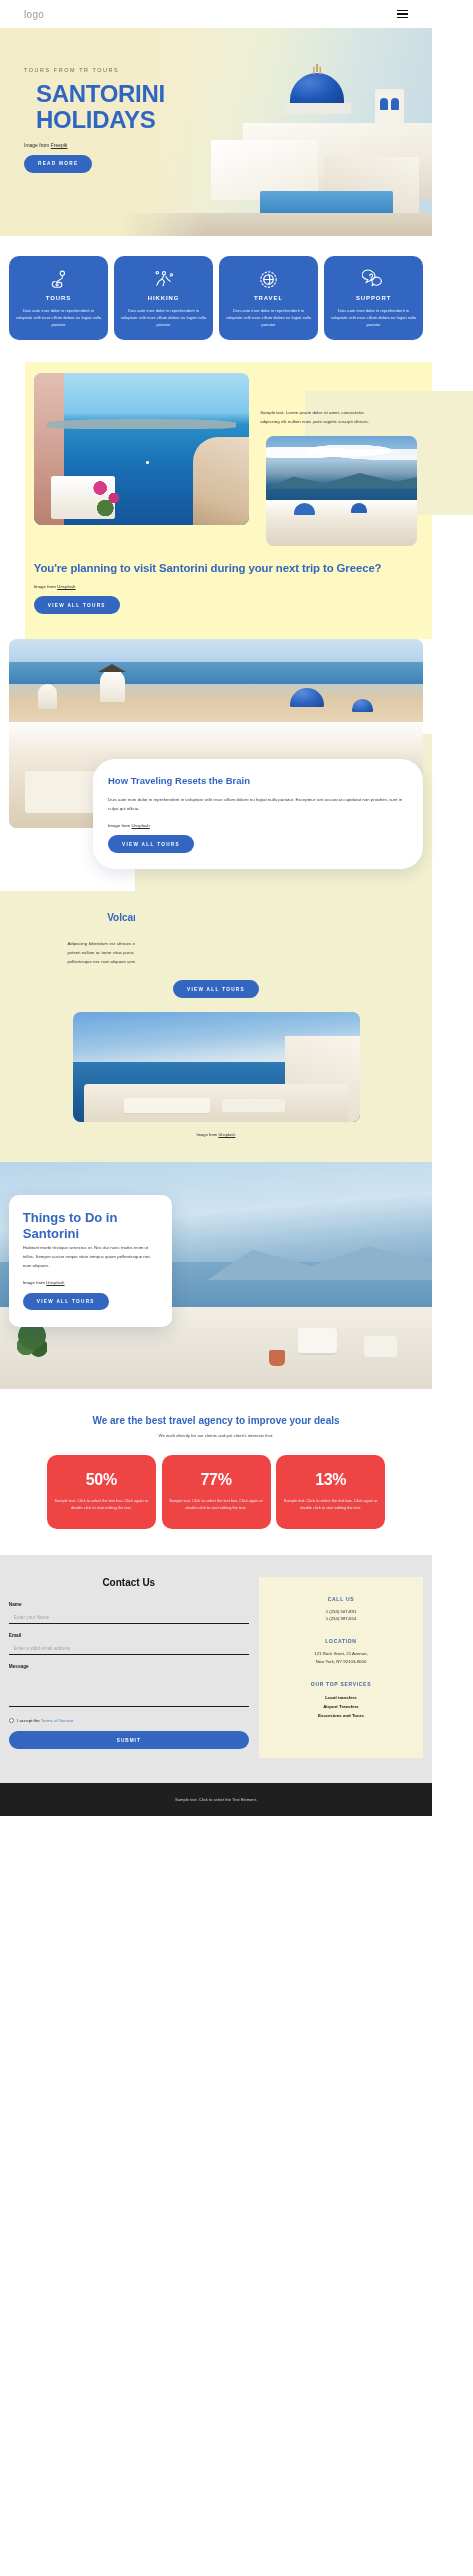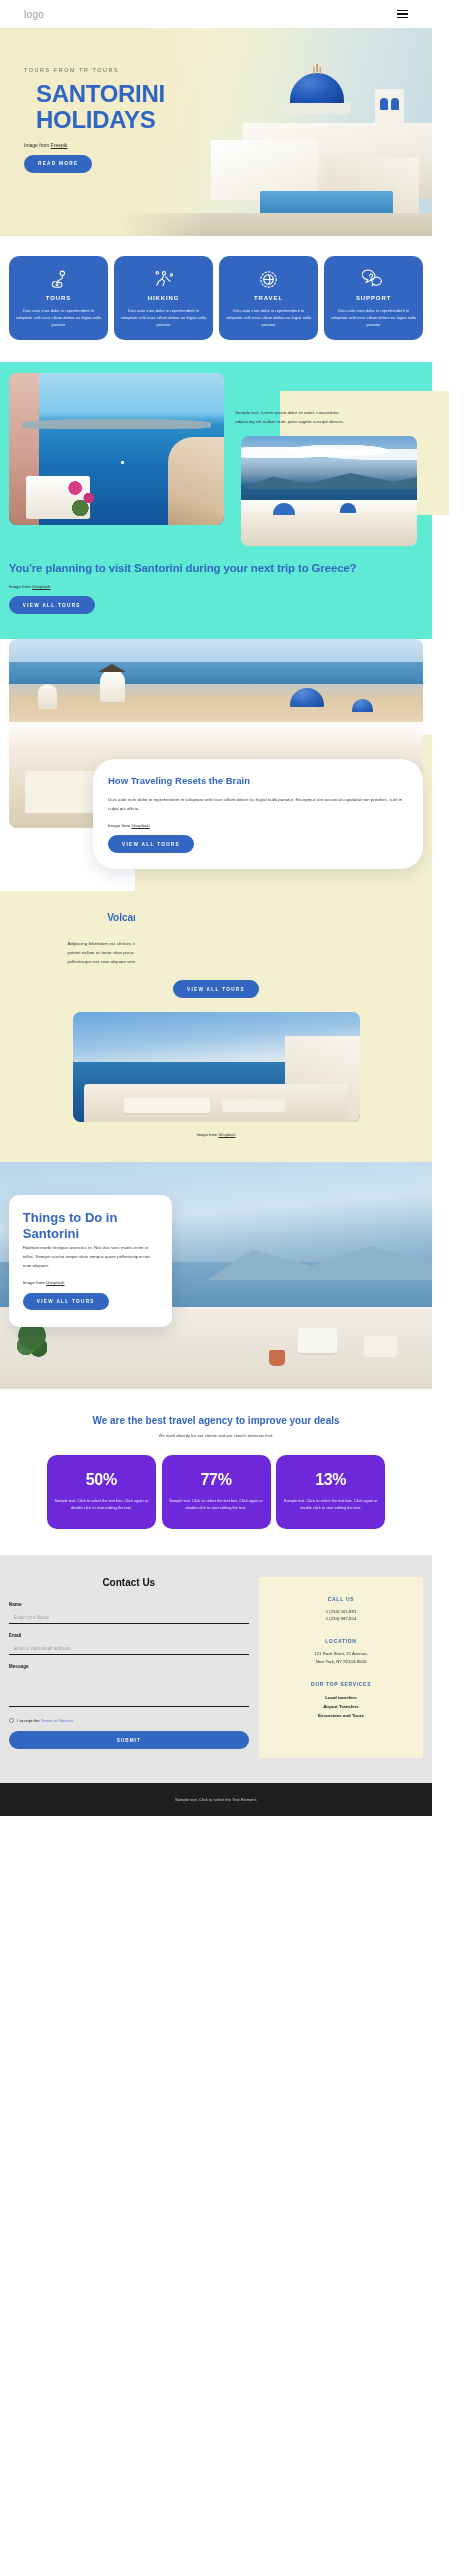--- a/index.html
+++ b/index.html
@@ -121,21 +121,21 @@
     flex: 1; background: #3266c0; border-radius: 10px;
     padding: 10.7px 5.7px 11.4px; text-align: center; color: #fff;
     max-width: 109px;
   }
   .ficon { height: 25px; display:flex; align-items:center; justify-content:center; margin-bottom:3.8px; }
   .ficon svg { width: 23px; height: 23px; }
   .ftitle { font-size: 6px; font-weight: 800; letter-spacing: 0.9px; margin-bottom: 5.7px; }
   .ftext { font-size: 4.1px; line-height: 1.75; color: #e7eefb; }
 
   
-  .sec-plan { background: #5eead4; position: relative; padding: 11.4px 0 25px; }
+  .sec-plan { background: #fef9c3; position: relative; padding: 11.4px 0 25px; margin-left: 25px; }
   .plan-grid { display: flex; gap: 11.4px; padding: 0 8.8px; }
   .plan-left { width: 215px; }
   .img-round { border-radius: 7.6px; overflow: hidden; position: relative; }
 
   .photo { position: relative; overflow: hidden; }
   
   .ph-caldera { height: 152px; background: linear-gradient(180deg,#a9dbf3 0%,#7fc8ec 26%,#2a8fc9 34%,#1a6fb5 60%,#14559a 100%); }
   .ph-caldera .island {
     position:absolute; left:6%; top:30%; width:88%; height:7%;
     background:#9ab0b7; border-radius:40% 40% 20% 20%; opacity:.95;
@@ -337,21 +337,21 @@
     box-shadow: 0 6.3px 17.7px rgba(30,50,90,.16); z-index: 3;
   }
   .things-card .h3 { font-size: 13px; font-weight: 700; color: #3266c0; line-height: 1.24; margin-bottom: 1px; }
 
   
   .sec-stats { background: #fff; padding: 25px 8.8px 26.5px; text-align: center; }
   .stats-title { font-size: 10px; font-weight: 800; color: #3266c0; line-height: 1.3; margin-bottom: 6.3px; }
   .stats-sub { font-size: 4.3px; color: #3a3d42; margin-bottom: 16.4px; }
   .stats-row { display: flex; gap: 5.7px; justify-content: center; }
   .scard {
-    flex: 1; max-width: 109px; background: #6d28d9; border-radius: 10px;
+    flex: 1; max-width: 109px; background: #ef4444; border-radius: 10px;
     padding: 16.4px 7px 17.7px; color: #fff; text-align: center;
   }
   .snum { font-size: 16px; font-weight: 800; letter-spacing: -0.3px; margin-bottom: 8.2px; }
   .stext { font-size: 3.9px; line-height: 1.8; color: #e4ecfa; }
 
   
   .sec-contact { background: #e5e5e5; padding: 21.5px 8.8px 25px; display: flex; gap: 10px; }
   .contact-left { width: 240px; }
   .contact-title { font-size: 10px; font-weight: 800; color: #111; text-align: center; margin-bottom: 14px; }
   .field { margin-bottom: 8.8px; }

